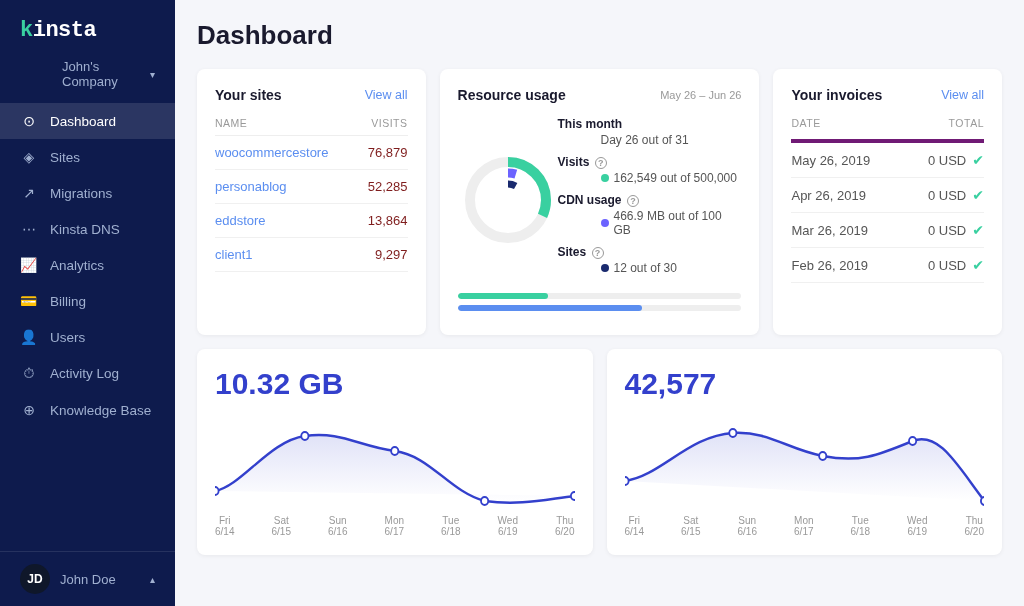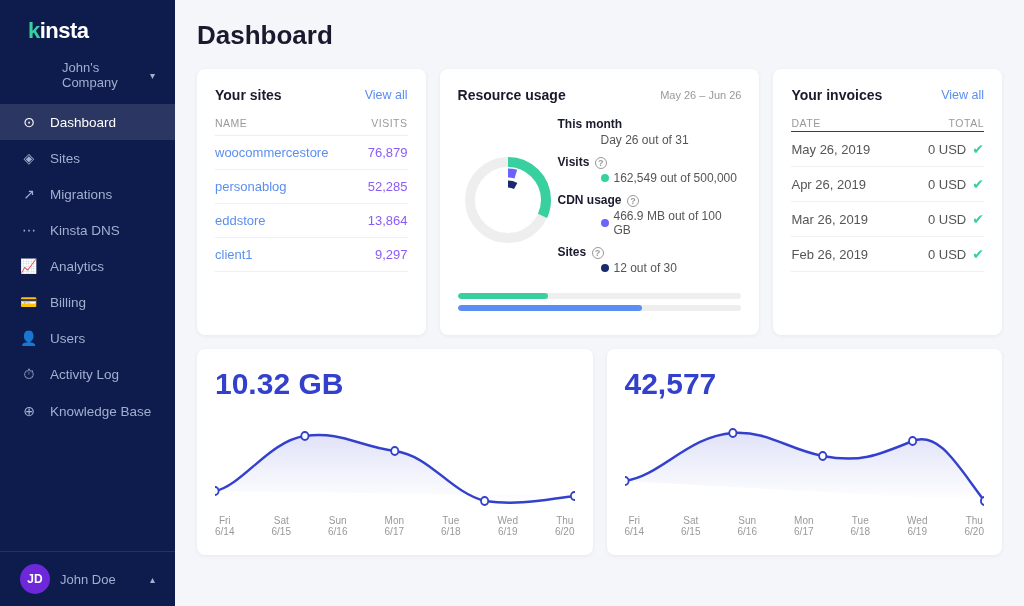--- a/index.html
+++ b/index.html
@@ -8,22 +8,22 @@
     
     .sidebar {
       width: 175px;
       background: #0e1b4d;
       display: flex;
       flex-direction: column;
       flex-shrink: 0;
       height: 606px;
     }
     .sidebar-logo {
-      padding: 18px 28px 10px;
-      display: flex; align-items: center;
+      padding: 18px 20px 10px;
+      display: flex; align-items: center; font-family: Liberation Mono, monospace;
     }
     .logo-text {
       font-size: 22px; font-weight: 800; color: #fff; letter-spacing: -0.5px;
     }
     .logo-k { color: #39d0a0; }
     .logo-rest { color: #fff; }
     .company-selector {
       display: flex; align-items: center; justify-content: space-between;
       padding: 6px 20px 14px;
       cursor: pointer;
@@ -41,21 +41,21 @@
     .nav-icon { width: 18px; text-align: center; font-size: 14px; }
 
     .sidebar-footer {
       border-top: 1px solid rgba(255,255,255,0.1);
       padding: 12px 20px;
       display: flex; align-items: center; justify-content: space-between;
     }
     .user-info { display: flex; align-items: center; gap: 10px; }
     .avatar {
       width: 30px; height: 30px; border-radius: 50%;
-      background: #6d28d9; display: flex; align-items: center; justify-content: center;
+      background: #0f172a; display: flex; align-items: center; justify-content: center;
       color: #fff; font-size: 12px; font-weight: 600;
     }
     .user-name { color: #a0b0d0; font-size: 13px; }
     .user-chevron { color: #a0b0d0; font-size: 10px; }
 
     
     .main {
       flex: 1;
       overflow-y: auto;
       padding: 20px 22px;
@@ -95,21 +95,21 @@
       padding: 0 0 6px;
       border-bottom: 1px solid #eee;
     }
     .col-label { font-size: 10.5px; color: #999; text-transform: uppercase; letter-spacing: 0.5px; }
     .sites-row {
       display: flex; justify-content: space-between; align-items: center;
       padding: 9px 0;
       border-bottom: 1px solid #f0f0f0;
     }
     .site-link { font-size: 13px; color: #5b8ef0; text-decoration: none; }
-    .site-visits { font-size: 13px; color: #8b5cf6; }
+    .site-visits { font-size: 13px; color: #7f1d1d; }
 
     
     .resource-date { font-size: 11px; color: #999; }
     .donut-container {
       display: flex; align-items: center; margin-bottom: 10px;
     }
     .donut-wrap { position: relative; width: 100px; height: 100px; flex-shrink: 0; }
     .donut-svg { width: 100px; height: 100px; }
     .resource-stats { flex: 1; }
     .stat-item { margin-bottom: 8px; }
@@ -123,22 +123,22 @@
     
     .progress-section { margin-top: 6px; }
     .progress-bar-wrap { margin-bottom: 6px; }
     .progress-bar { height: 6px; background: #eee; border-radius: 3px; overflow: hidden; }
     .progress-fill { height: 100%; border-radius: 3px; }
 
     
     .invoice-table { width: 100%; }
     .invoice-header {
       display: flex; justify-content: space-between;
-      padding: 0 0 2px;
-      border-bottom: 1px solid #701a75;
+      padding: 0 0 10px;
+      border-bottom: 4px solid #701a75;
     }
     .invoice-row {
       display: flex; justify-content: space-between; align-items: center;
       padding: 9px 0;
       border-bottom: 1px solid #f0f0f0;
       font-size: 13px; color: #555;
     }
     .invoice-amount { display: flex; align-items: center; gap: 6px; }
     .check-icon { color: #39d0a0; font-size: 14px; }
 

